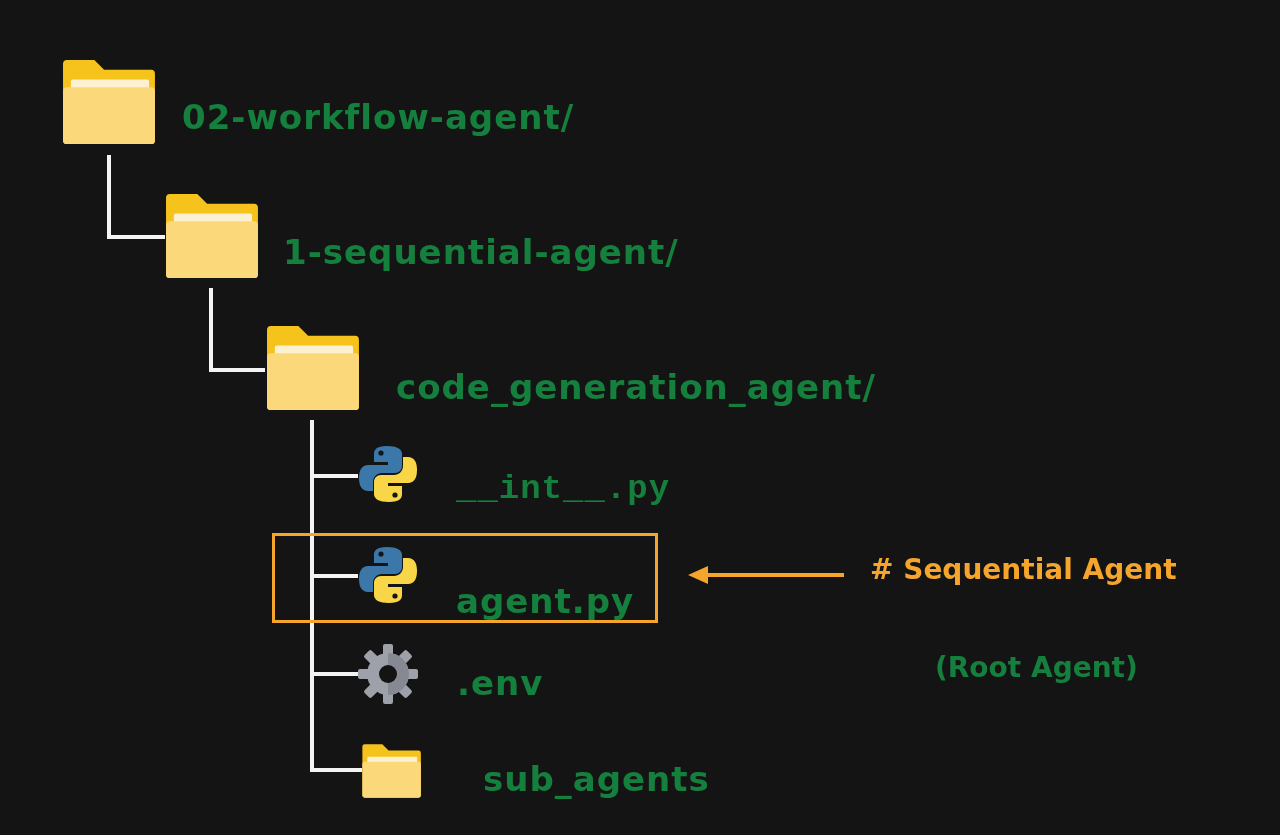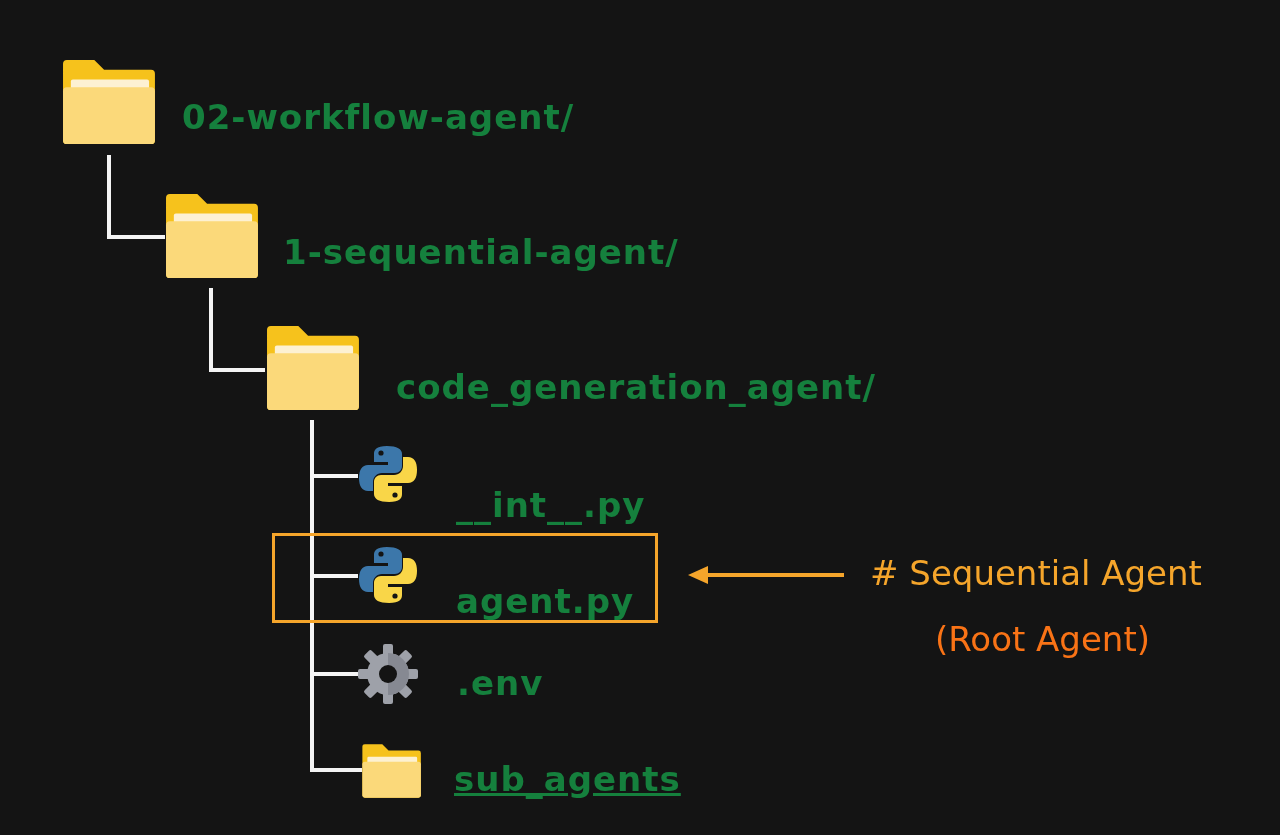--- a/index.html
+++ b/index.html
@@ -2,21 +2,21 @@
 <html><head>
 <meta charset="utf-8">
 <style>
   html,body{margin:0;padding:0;}
   body{width:1280px;height:835px;background:#141414;position:relative;overflow:hidden;font-family:"DejaVu Sans",sans-serif;}
   .line{position:absolute;background:#f4f4f4;}
   .label{position:absolute;color:#15803d;font-size:34px;font-weight:bold;letter-spacing:1px;white-space:nowrap;line-height:1;}
   .icon{position:absolute;}
   .hl-box{position:absolute;left:272px;top:533px;width:386px;height:90px;border:3px solid #f5a52b;box-sizing:border-box;}
   .arrow{position:absolute;left:688px;top:565px;width:156px;height:20px;}
-  .note{position:absolute;font-size:34px;font-weight:normal;white-space:nowrap;line-height:1;}
+  .note{position:absolute;font-size:28px;font-weight:bold;white-space:nowrap;line-height:1;}
 </style>
 </head>
 <body>
 
 <svg width="0" height="0" style="position:absolute">
   <defs>
     <symbol id="folder" viewBox="0 0 100 90">
       <path d="M4 6 Q4 2 8 2 L36 2 L46 12 L94 12 Q98 12 98 16 L98 84 Q98 88 94 88 L8 88 Q4 88 4 84 Z" fill="#f6c21c"></path>
       <rect x="12" y="22" width="80" height="30" rx="2" fill="#fdf1d2"></rect>
       <path d="M4 34 Q4 30 8 30 L94 30 Q98 30 98 34 L98 84 Q98 88 94 88 L8 88 Q4 88 4 84 Z" fill="#fbd97a"></path>
@@ -66,36 +66,36 @@
 <div class="label" style="left:283px;top:235px;">1-sequential-agent/</div>
 
 <svg class="icon" style="left:262px;top:324px;width:100px;height:88px;">
     <use href="#folder"></use>
   </svg>
 <div class="label" style="left:396px;top:370px;">code_generation_agent/</div>
 
 <svg class="icon" style="left:356px;top:442px;width:64px;height:64px;">
     <use href="#python"></use>
   </svg>
-<div class="label" style="left:456px;top:488px;">__int__.py</div>
+<div class="label" style="left:456px;top:472px;font-family:Liberation Mono, monospace;">__int__.py</div>
 
 <div class="hl-box"></div>
 <svg class="icon" style="left:356px;top:543px;width:64px;height:64px;">
     <use href="#python"></use>
   </svg>
 <div class="label" style="left:456px;top:560px;margin-top:24px;">agent.py</div>
 
 <svg class="icon" style="left:356px;top:642px;width:64px;height:64px;">
     <use href="#gear"></use>
   </svg>
 <div class="label" style="left:457px;top:666px;">.env</div>
 
 <svg class="icon" style="left:358px;top:743px;width:66px;height:56px;">
     <use href="#folder"></use>
   </svg>
-<div class="label" style="left:454px;top:762px;text-decoration:underline;">sub_agents</div>
+<div class="label" style="left:483px;top:762px;">sub_agents</div>
 
 <svg class="arrow" viewBox="0 0 156 20">
   <line x1="14" y1="10" x2="156" y2="10" stroke="#f5a52b" stroke-width="4"></line>
   <polygon points="0,10 20,1 20,19" fill="#f5a52b"></polygon>
 </svg>
 <div class="note" style="left:870px;top:556px;color:#f5a52b;"># Sequential Agent</div>
-<div class="note" style="left:935px;top:622px;color:#f97316;">(Root Agent)</div>
+<div class="note" style="left:935px;top:654px;color:#15803d;">(Root Agent)</div>
 
 </body></html>

